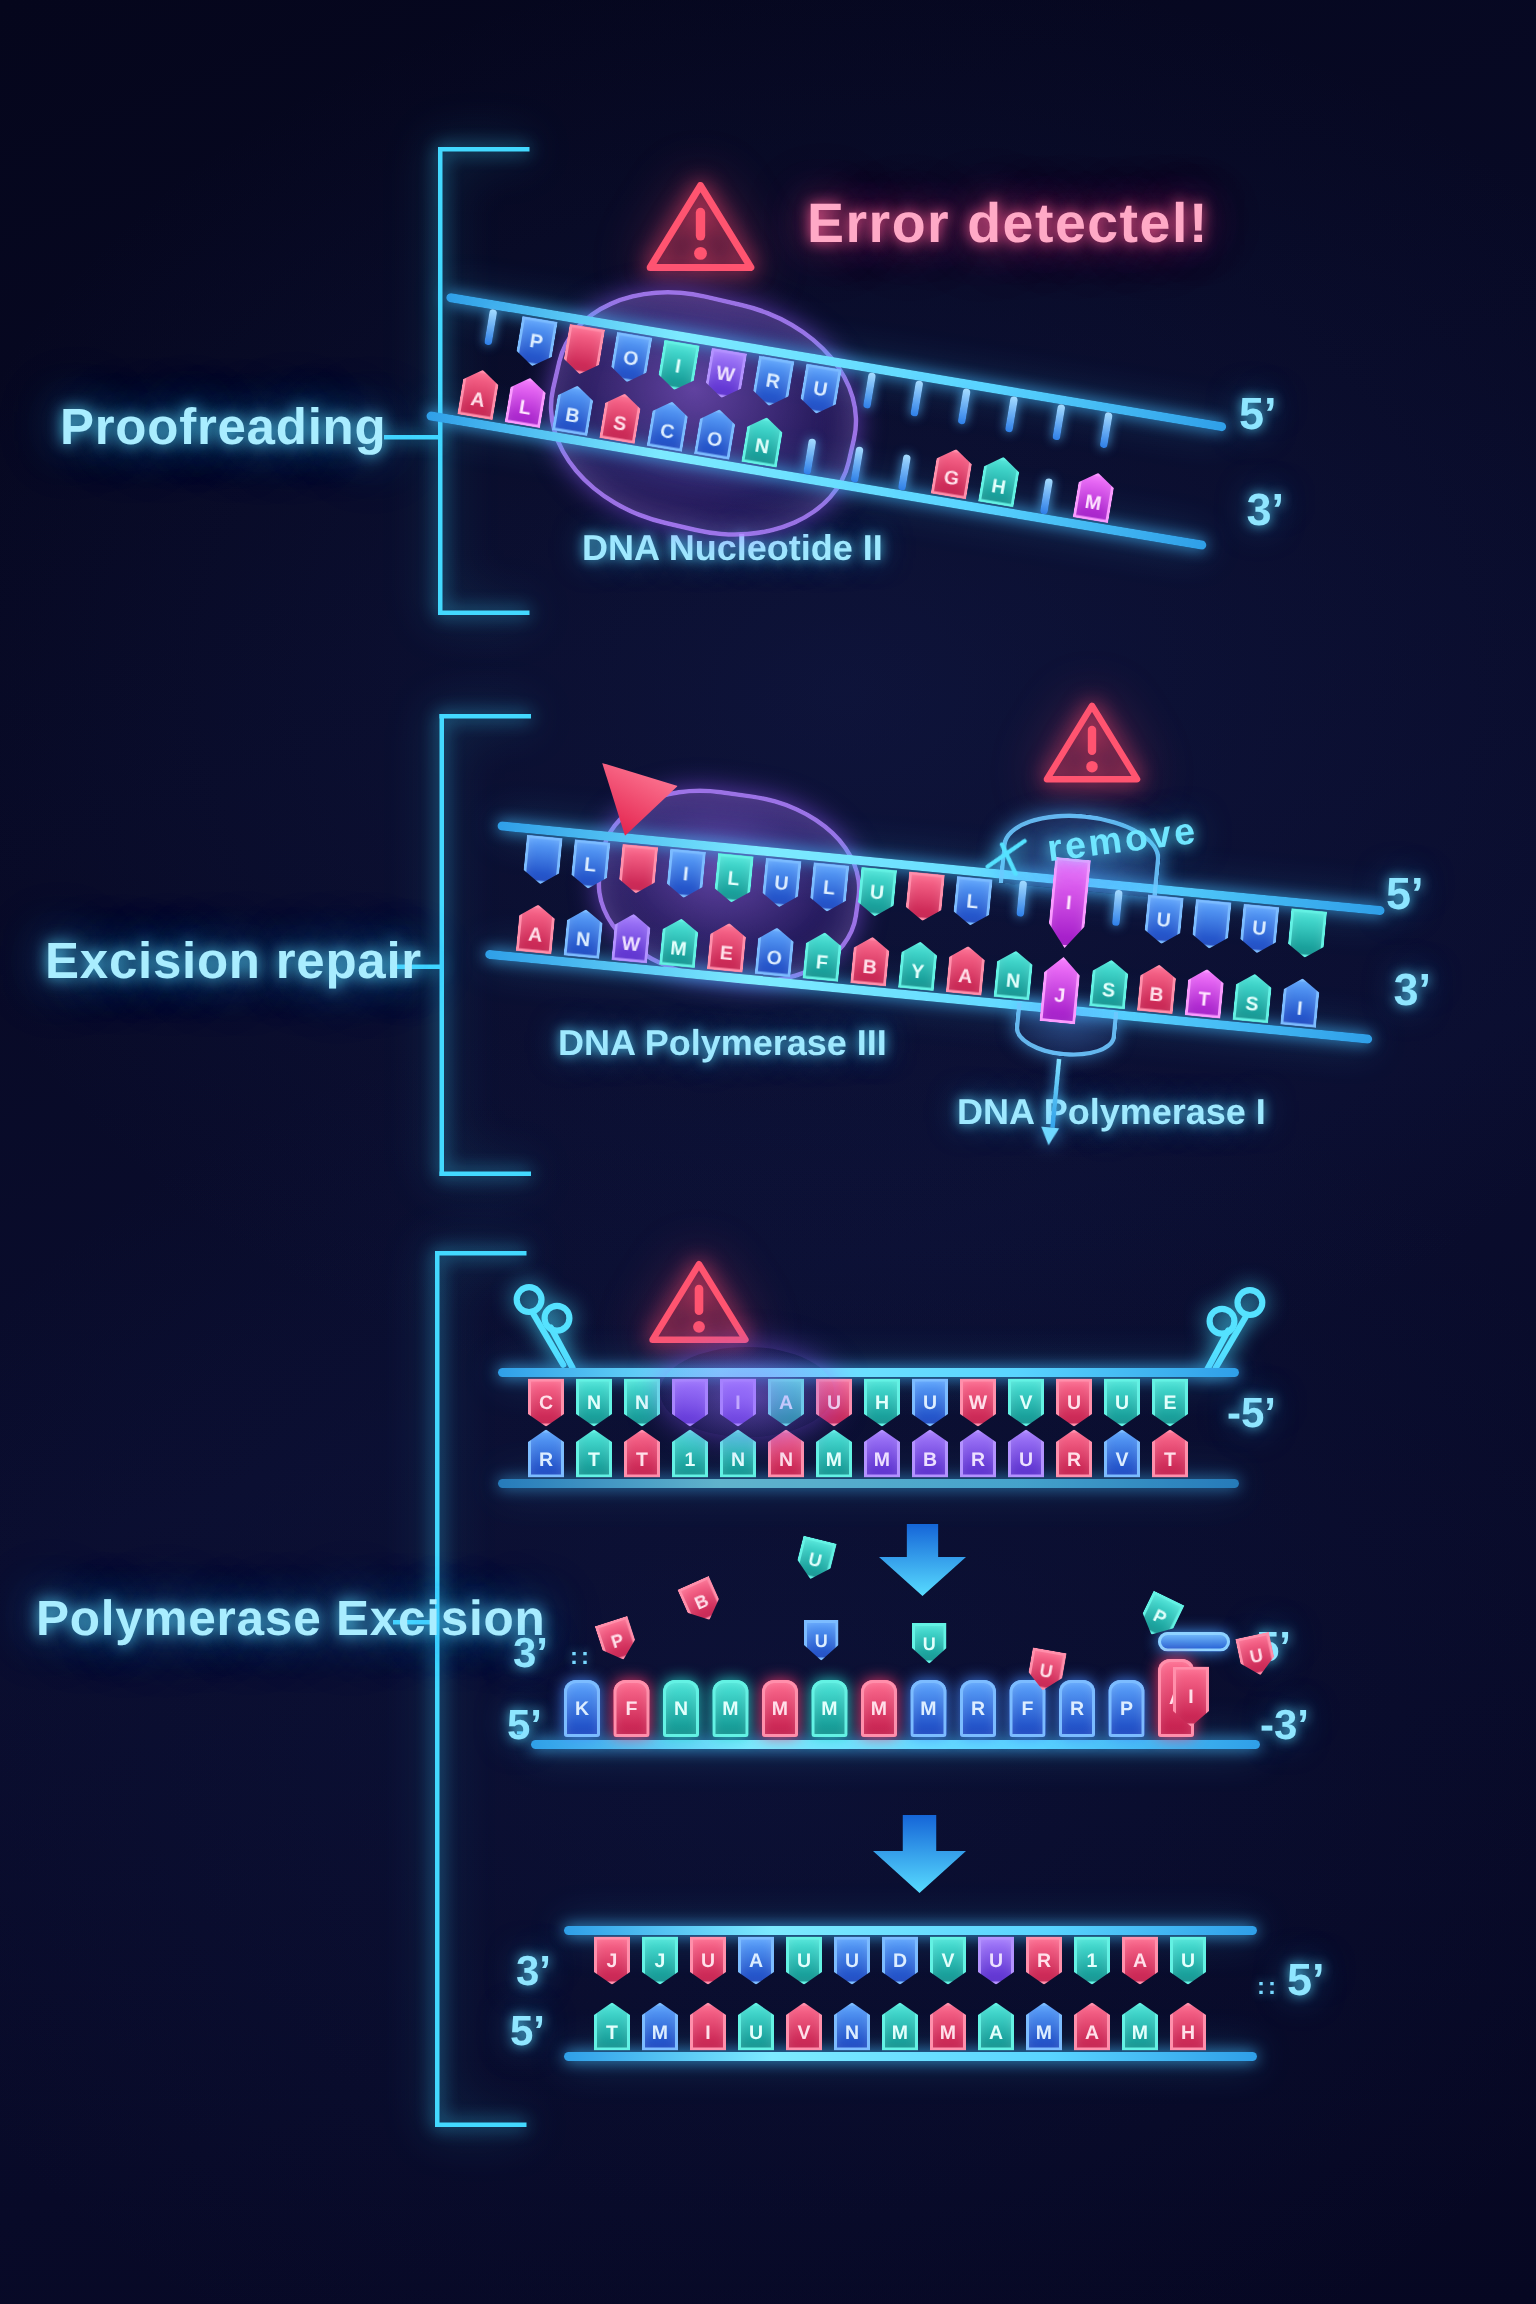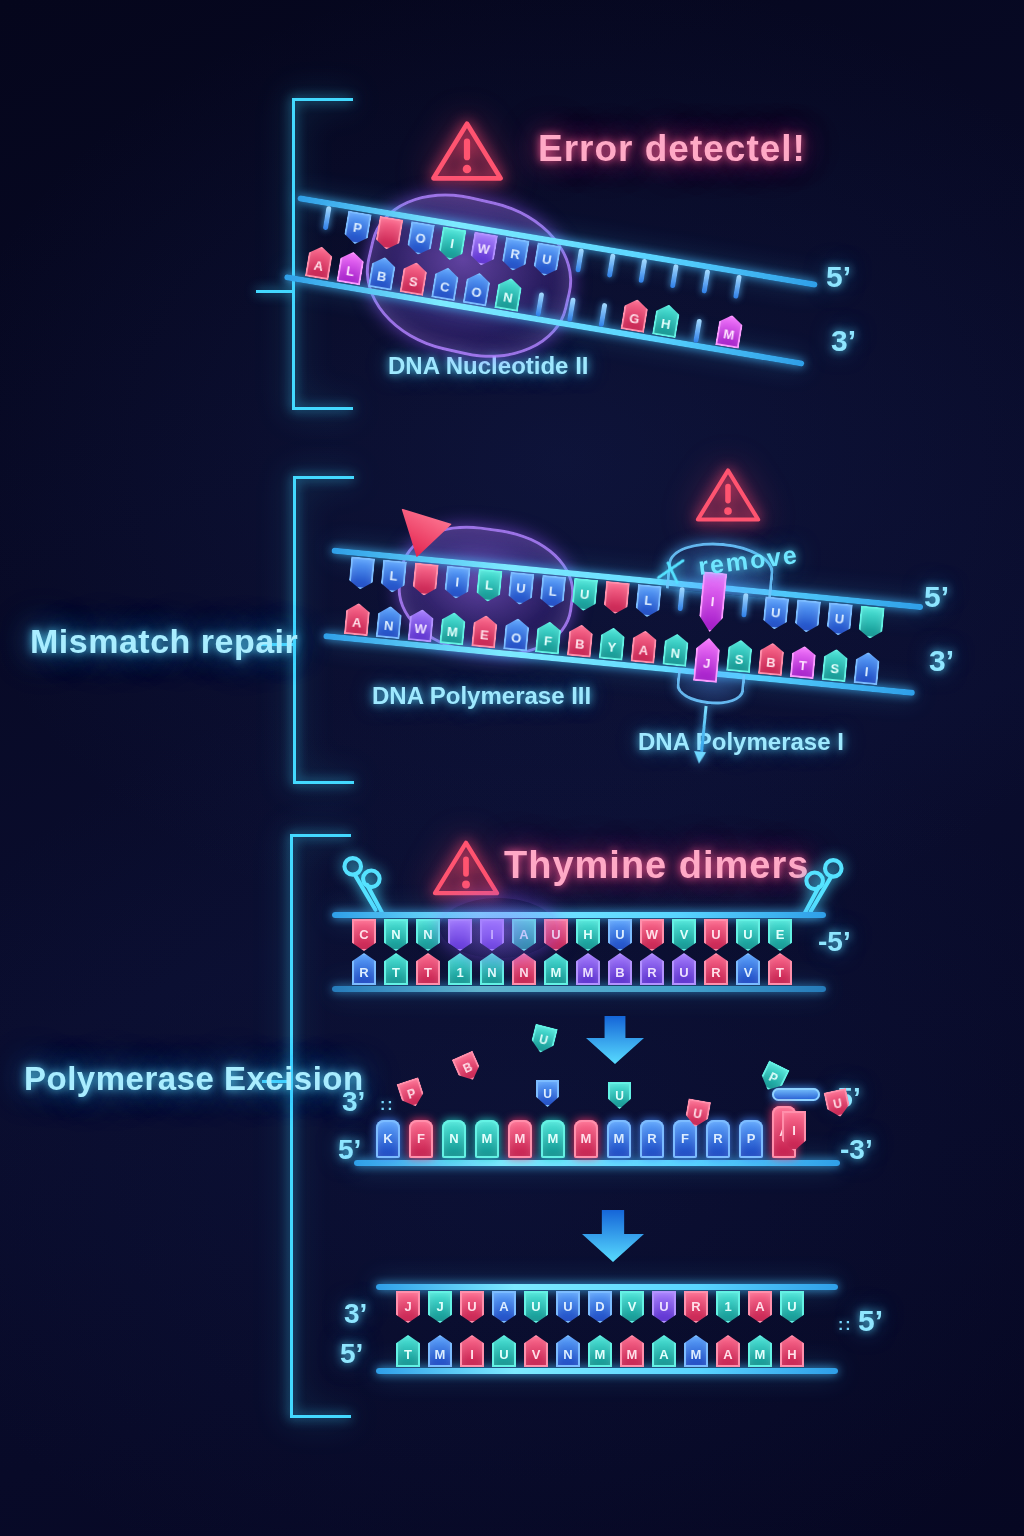--- a/index.html
+++ b/index.html
@@ -110,20 +110,21 @@
 
   .icon-svg{display:block;}
 </style>
 </head>
 <body>
 
 <div class="canvas">
 
   <div class="abs bracket" style="left:292px;top:98px;width:58px;height:306px;"></div>
   <div class="abs tick" style="left:256px;top:290px;width:38px;"></div>
+  <div class="abs side-label" style="left:40px;top:266px;">Proofreading</div>
 
   <div class="abs" style="left:428px;top:116px;width:78px;height:70px;">
     <svg class="icon-svg" width="78" height="70" viewBox="0 0 100 88" style="filter:drop-shadow(0 0 7px rgba(255,70,110,.9)) drop-shadow(0 0 18px rgba(255,70,110,.45));">
       <path d="M50 9 L93 79 L7 79 Z" fill="rgba(255,60,90,.07)" stroke="#ff5470" stroke-width="6" stroke-linejoin="round"></path>
       <rect x="46" y="28" width="8" height="28" rx="4" fill="#ff5470"></rect>
       <circle cx="50" cy="67" r="5.5" fill="#ff5470"></circle>
     </svg>
   </div>
   <div class="abs warn-text" style="left:516px;top:128px;padding-left:22px;">Error detectel!</div>
 
@@ -223,21 +224,21 @@
         </div>
       </div>
     </div>
 
   <div class="abs enzyme-label" style="left:388px;top:352px;">DNA Nucleotide II</div>
   <div class="abs prime" style="left:826px;top:260px;">5’</div>
   <div class="abs prime" style="left:831px;top:324px;">3’</div>
 
   <div class="abs bracket" style="left:293px;top:476px;width:58px;height:302px;"></div>
   <div class="abs tick" style="left:260px;top:643px;width:34px;"></div>
-  <div class="abs side-label" style="left:30px;top:622px;">Mismatch repair</div>
+  <div class="abs side-label" style="left:30px;top:622px;">Excision repair</div>
 
   <div class="abs" style="left:693px;top:464px;width:70px;height:62px;">
     <svg class="icon-svg" width="70" height="62" viewBox="0 0 100 88" style="filter:drop-shadow(0 0 7px rgba(255,70,110,.9)) drop-shadow(0 0 18px rgba(255,70,110,.45));">
       <path d="M50 9 L93 79 L7 79 Z" fill="rgba(255,60,90,.07)" stroke="#ff5470" stroke-width="6" stroke-linejoin="round"></path>
       <rect x="46" y="28" width="8" height="28" rx="4" fill="#ff5470"></rect>
       <circle cx="50" cy="67" r="5.5" fill="#ff5470"></circle>
     </svg>
   </div>
 
   <div class="abs err-pointer" style="left:398px;top:512px;width:52px;height:46px;transform:rotate(8deg);z-index:4;"></div>
@@ -401,21 +402,20 @@
   <div class="abs tick" style="left:262px;top:1080px;width:30px;"></div>
   <div class="abs side-label" style="left:24px;top:1060px;font-size:33px;">Polymerase Excision</div>
 
   <div class="abs" style="left:430px;top:836px;width:72px;height:64px;">
     <svg class="icon-svg" width="72" height="64" viewBox="0 0 100 88" style="filter:drop-shadow(0 0 7px rgba(255,70,110,.9)) drop-shadow(0 0 18px rgba(255,70,110,.45));">
       <path d="M50 9 L93 79 L7 79 Z" fill="rgba(255,60,90,.07)" stroke="#ff5470" stroke-width="6" stroke-linejoin="round"></path>
       <rect x="46" y="28" width="8" height="28" rx="4" fill="#ff5470"></rect>
       <circle cx="50" cy="67" r="5.5" fill="#ff5470"></circle>
     </svg>
   </div>
-  <div class="abs warn-text" style="left:504px;top:844px;font-size:38px;">Thymine dimers</div>
 
   <div class="abs" style="left:330px;top:854px;">
     <svg class="icon-svg" width="62" height="62" viewBox="0 0 60 60" style="filter:drop-shadow(0 0 7px rgba(70,220,255,.9));">
       <circle cx="22" cy="12" r="8" fill="none" stroke="#55e2ff" stroke-width="4"></circle>
       <circle cx="40" cy="24" r="8" fill="none" stroke="#55e2ff" stroke-width="4"></circle>
       <line x1="24" y1="20" x2="44" y2="54" stroke="#55e2ff" stroke-width="4" stroke-linecap="round"></line>
       <line x1="36" y1="30" x2="50" y2="56" stroke="#55e2ff" stroke-width="4" stroke-linecap="round"></line>
     </svg>
   </div>
   <div class="abs" style="left:794px;top:856px;transform:scaleX(-1);">

